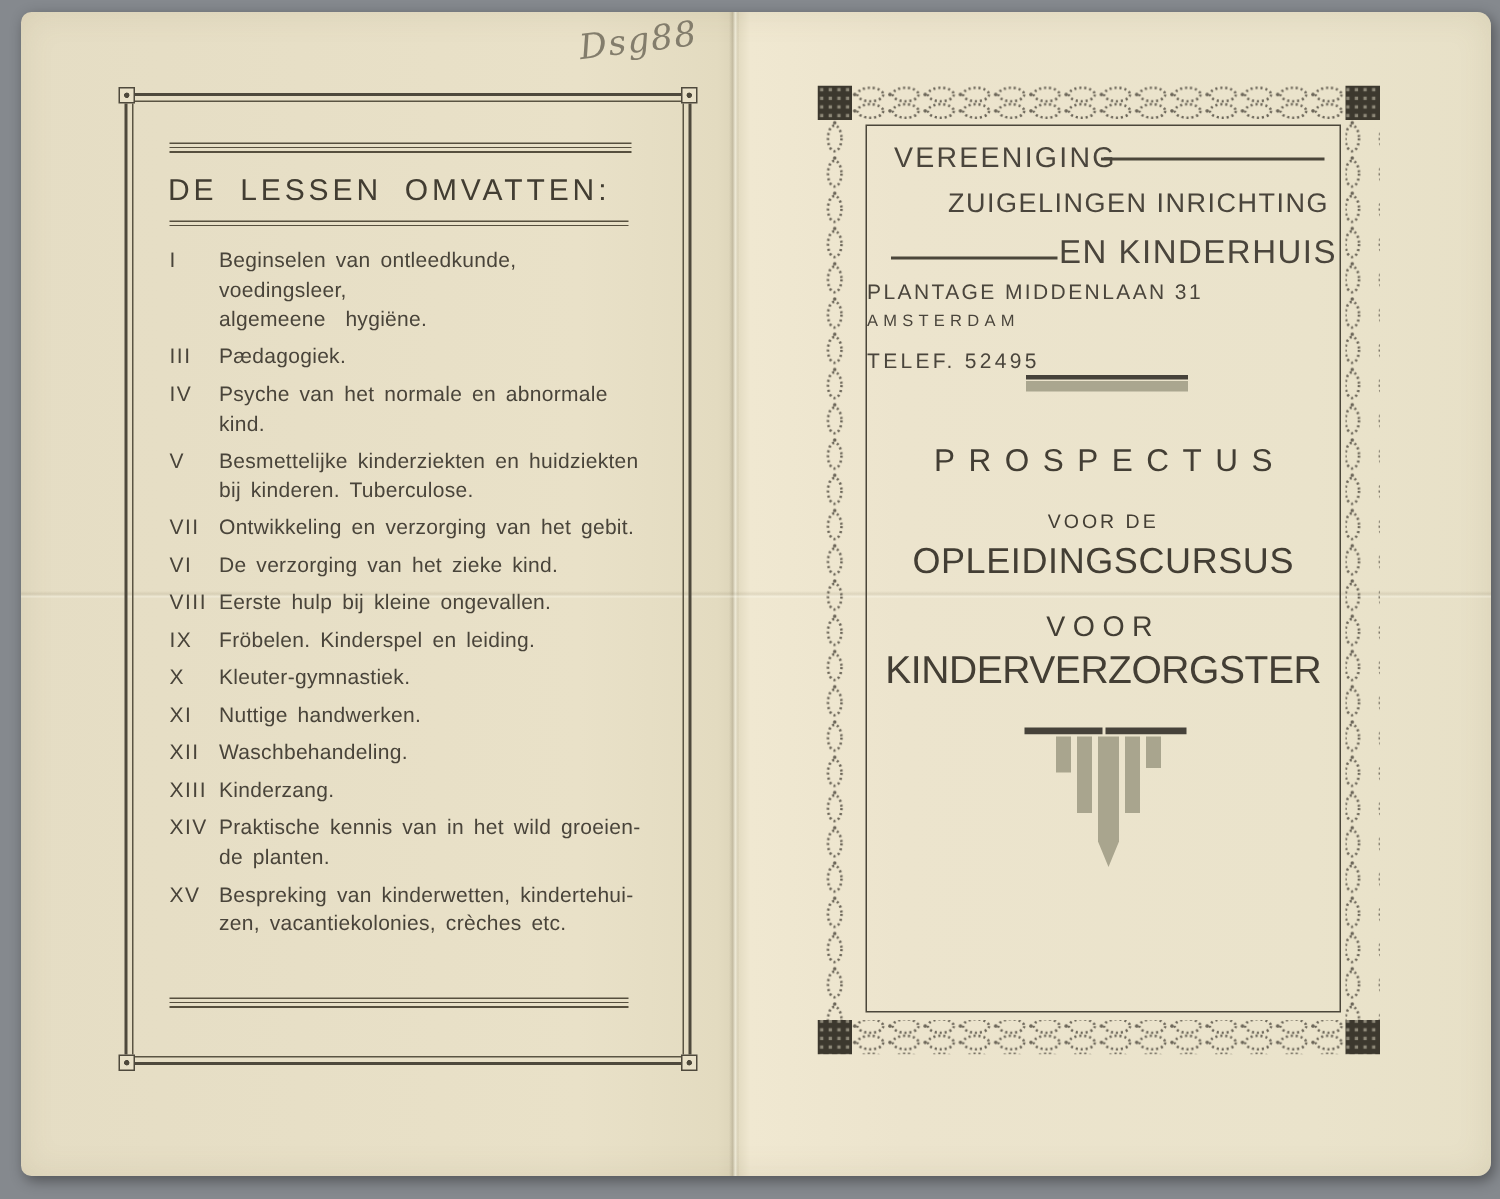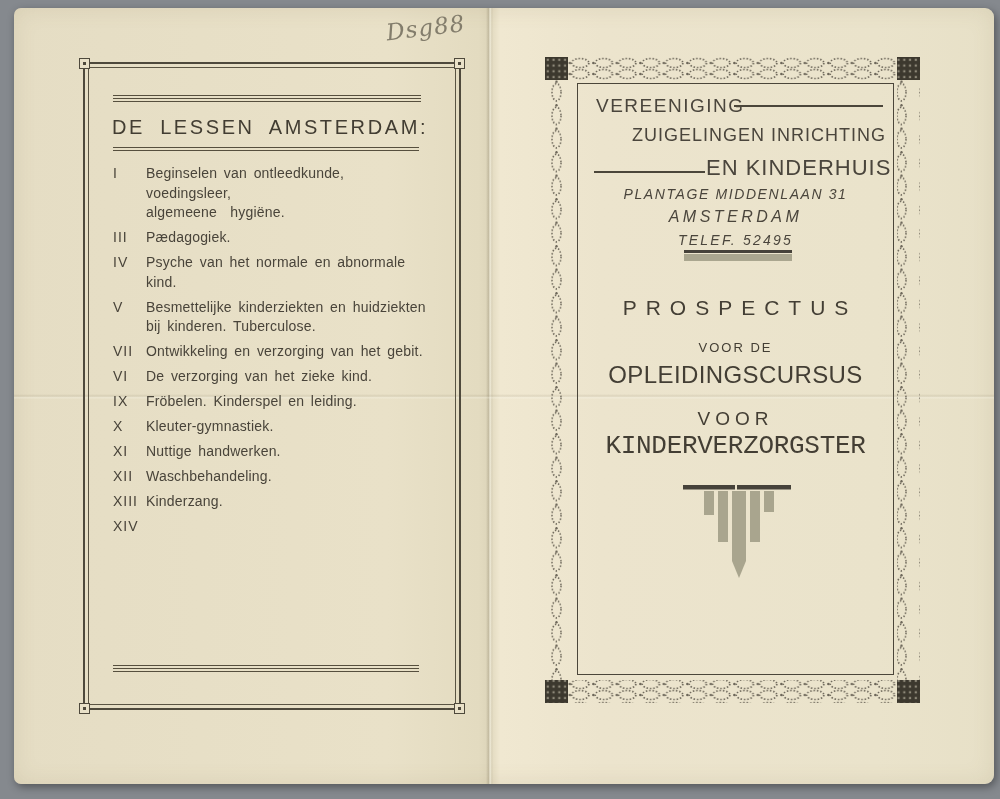--- a/index.html
+++ b/index.html
@@ -37,32 +37,32 @@
   
   .deco-border{position:absolute;left:531px;top:49px;}
   .inner-rect{position:absolute;left:563px;top:75px;width:315px;height:590px;
     border:1.5px solid #4b463a;color:#4a453c;}
   .org-line{position:absolute;white-space:nowrap;}
   .org-l1{left:18px;top:11px;font-size:19px;letter-spacing:1.5px;}
   .org-l2{left:18px;top:41px;font-size:18px;letter-spacing:1px;margin-left:36px;}
   .org-l3{left:128px;top:71px;font-size:22px;letter-spacing:1px;}
   .org-rule1{position:absolute;left:156px;top:21px;width:149px;height:2px;background:#4b463a;}
   .org-rule3{position:absolute;left:16px;top:87px;width:111px;height:2px;background:#4b463a;}
-  .addr{position:absolute;left:0;width:100%;text-align:center;white-space:nowrap;font-style:italic;}
+  .addr{position:absolute;left:0;width:100%;text-align:left;white-space:nowrap;}
   .addr1{top:102px;font-size:14px;letter-spacing:1.6px;}
-  .addr2{top:124px;font-size:16px;letter-spacing:3.5px;}
+  .addr2{top:124px;font-size:11px;letter-spacing:3.5px;}
   .addr3{top:148px;font-size:14px;letter-spacing:2.2px;}
   .thick-bar-dark{position:absolute;left:106px;top:166px;width:108px;height:3px;background:#46423a;}
   .thick-bar-light{position:absolute;left:106px;top:170px;width:108px;height:7px;background:#aaa68f;}
   .main-title{position:absolute;left:0;width:100%;text-align:center;white-space:nowrap;color:#433e34;}
   .t-prospectus{top:212px;font-size:21px;letter-spacing:9px;text-indent:9px;}
   .t-voorde{top:256px;font-size:13px;letter-spacing:2px;}
   .t-opleiding{top:277px;font-size:24px;letter-spacing:.4px;}
   .t-voor{top:324px;font-size:19px;letter-spacing:5px;}
-  .t-kinder{top:347px;font-size:26px;letter-spacing:-.3px;font-family:Liberation Mono, monospace;}
+  .t-kinder{top:347px;font-size:26px;letter-spacing:-.3px;}
   .pendant{position:absolute;left:101px;top:399px;}
 </style>
 </head>
 <body>
 
 <div class="paper">
 
   <div class="crease-v"></div>
   <div class="crease-h"></div>
 
@@ -70,21 +70,21 @@
 
   <div class="frame">
     <div class="frame-inner"></div>
     <div class="corner-sq" style="left:-6px;top:-6px"></div>
     <div class="corner-sq" style="right:-6px;top:-6px"></div>
     <div class="corner-sq" style="left:-6px;bottom:-6px"></div>
     <div class="corner-sq" style="right:-6px;bottom:-6px"></div>
 
     <div class="triple-rule" style="left:28px;top:31px;width:308px"></div>
 
-    <div class="page-title">DE LESSEN AMSTERDAM:</div>
+    <div class="page-title">DE LESSEN OMVATTEN:</div>
     <div class="title-underline"></div>
 
     <div class="lessons">
 
         <div class="lesson-row">
           <div class="lesson-numeral">I</div>
           <div class="lesson-text">Beginselen van ontleedkunde, voedingsleer,
 algemeene  hygiëne.</div>
         </div>
 
@@ -108,20 +108,24 @@
         <div class="lesson-row">
           <div class="lesson-numeral">VII</div>
           <div class="lesson-text">Ontwikkeling en verzorging van het gebit.</div>
         </div>
 
         <div class="lesson-row">
           <div class="lesson-numeral">VI</div>
           <div class="lesson-text">De verzorging van het zieke kind.</div>
         </div>
 
+        <div class="lesson-row">
+          <div class="lesson-numeral">VIII</div>
+          <div class="lesson-text">Eerste hulp bij kleine ongevallen.</div>
+        </div>
 
         <div class="lesson-row">
           <div class="lesson-numeral">IX</div>
           <div class="lesson-text">Fröbelen. Kinderspel en leiding.</div>
         </div>
 
         <div class="lesson-row">
           <div class="lesson-numeral">X</div>
           <div class="lesson-text">Kleuter-gymnastiek.</div>
         </div>
@@ -136,22 +140,29 @@
           <div class="lesson-text">Waschbehandeling.</div>
         </div>
 
         <div class="lesson-row">
           <div class="lesson-numeral">XIII</div>
           <div class="lesson-text">Kinderzang.</div>
         </div>
 
         <div class="lesson-row">
           <div class="lesson-numeral">XIV</div>
-        </div>
-
+          <div class="lesson-text">Praktische kennis van in het wild groeien-
+de planten.</div>
+        </div>
+
+        <div class="lesson-row">
+          <div class="lesson-numeral">XV</div>
+          <div class="lesson-text">Bespreking van kinderwetten, kindertehui-
+zen, vacantiekolonies, crèches etc.</div>
+        </div>
       </div>
 
     <div class="triple-rule" style="left:28px;top:601px;width:306px"></div>
   </div>
 
   <svg class="deco-border" width="375" height="646">
     <defs>
       <pattern id="chainH" width="23.5" height="23" patternUnits="userSpaceOnUse">
         <ellipse cx="11.75" cy="6" rx="8.6" ry="4.5" fill="none" stroke="#6b6558" stroke-width="1.7" stroke-dasharray="1.4 1.9"></ellipse>
         <ellipse cx="11.75" cy="17" rx="8.6" ry="4.5" fill="none" stroke="#6b6558" stroke-width="1.7" stroke-dasharray="1.4 1.9"></ellipse>

